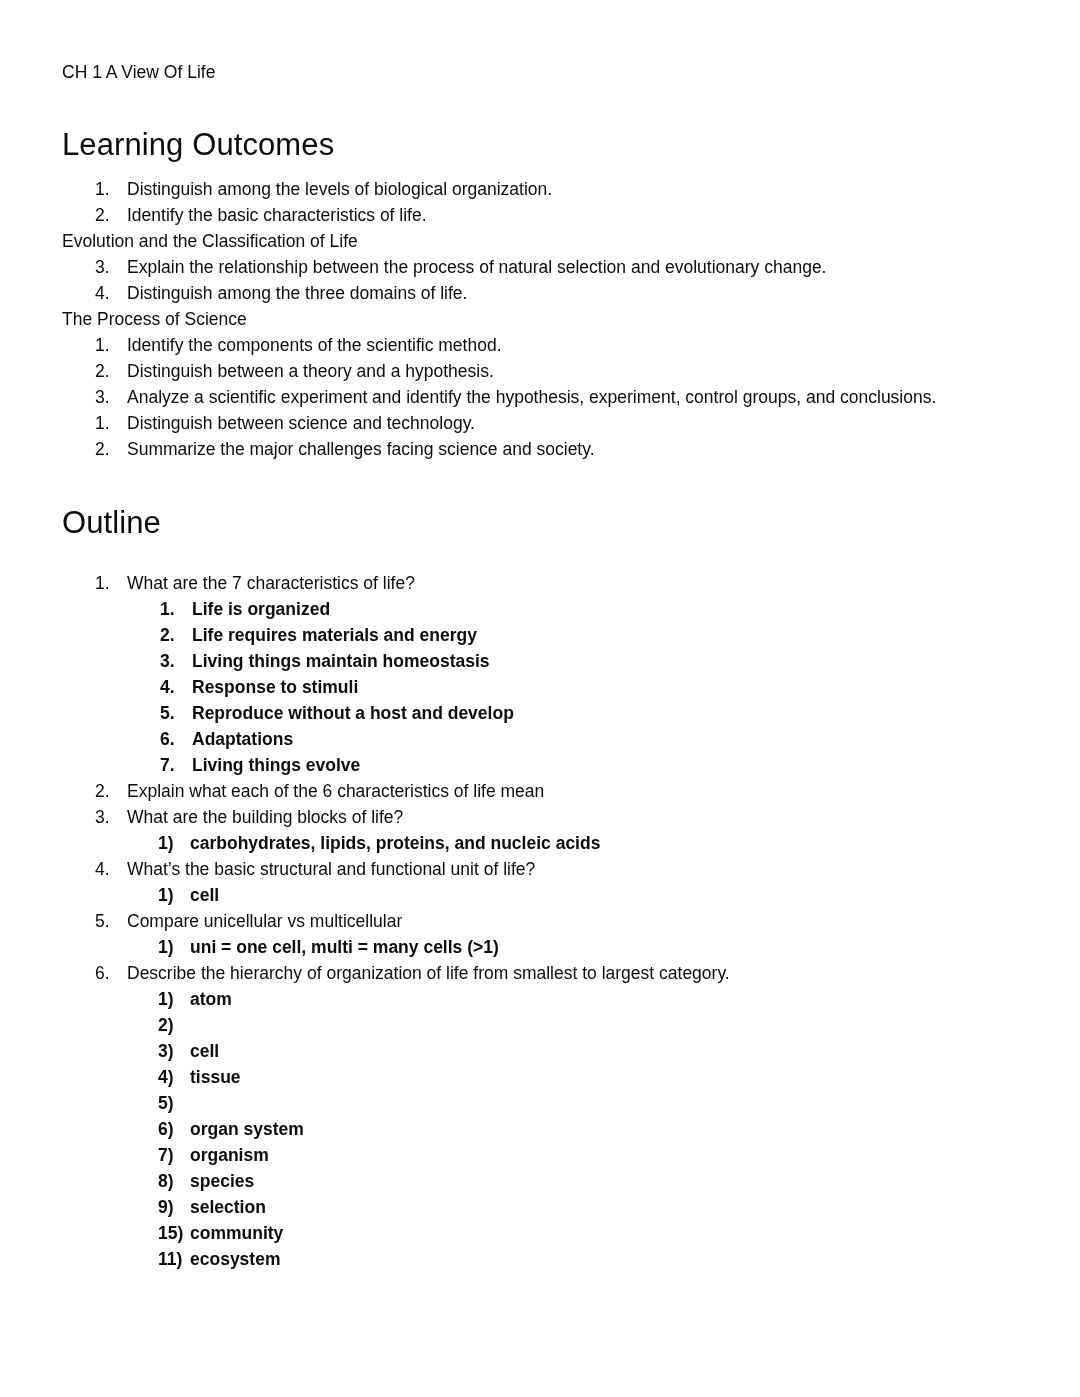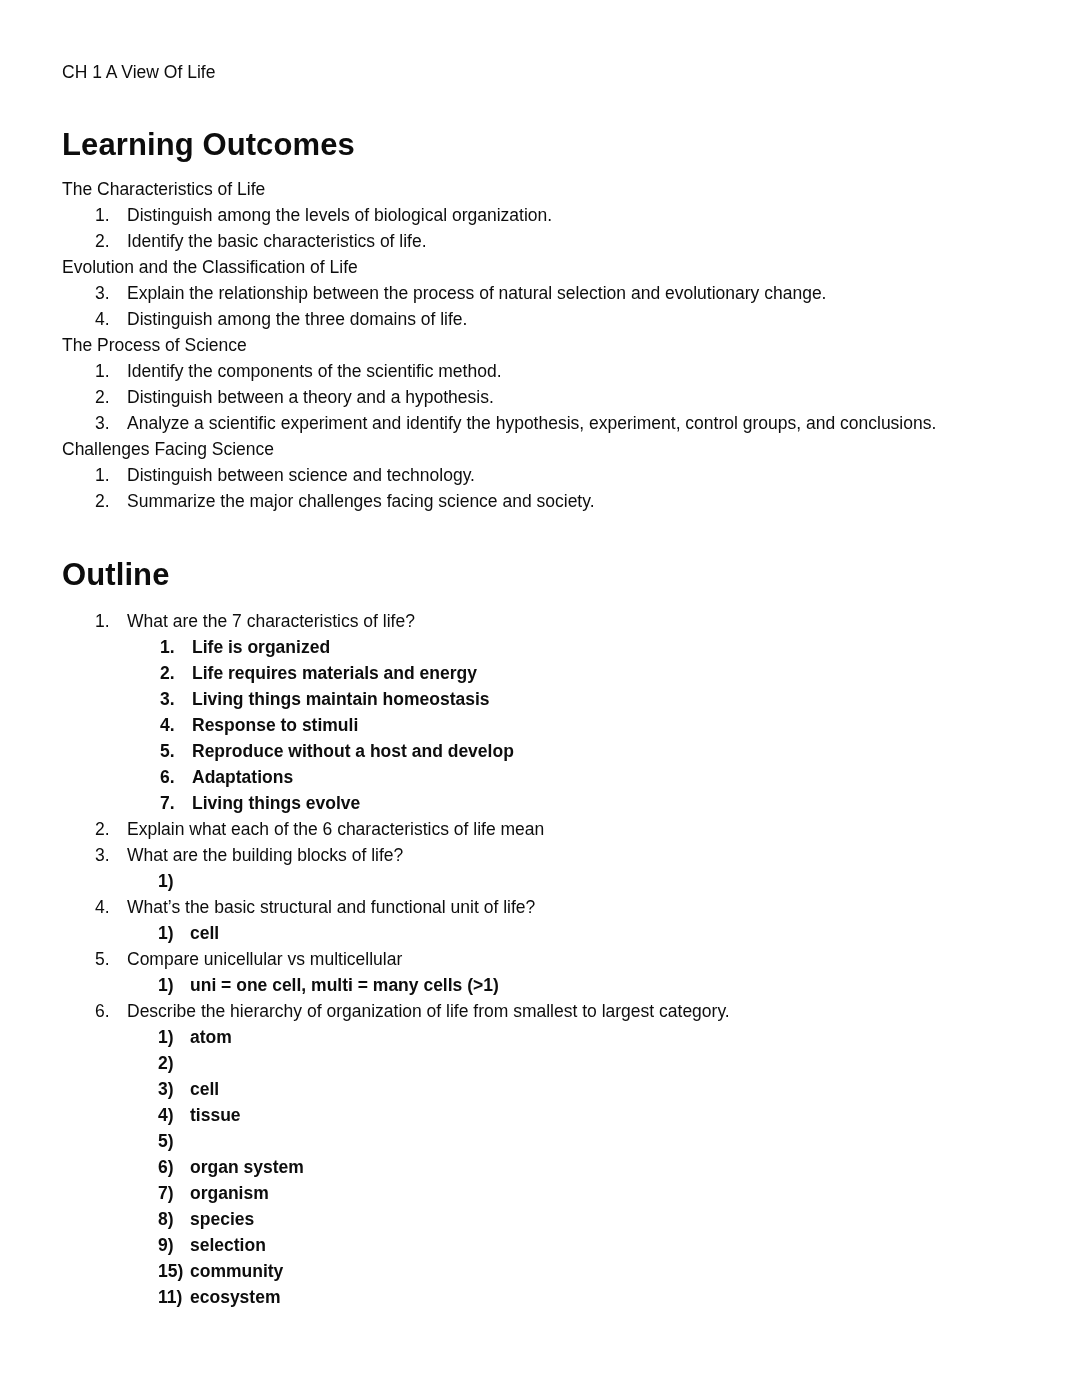--- a/index.html
+++ b/index.html
@@ -30,28 +30,28 @@
   .doc-header {
     font-size: 17.5px;
     line-height: 24px;
     margin: 0 0 42px 0;
     white-space: pre;
   }
 
   
   .section-heading {
     font-size: 31px;
-    font-weight: 700;
+    font-weight: 400;
     line-height: 38px;
     margin: 0 0 12px 0;
     letter-spacing: 0.1px;
   }
   .section-heading.outline-heading {
     margin-top: 42px;
-    margin-bottom: 14px;
+    margin-bottom: 28px;
   }
 
   
   .group-label {
     font-size: 17.5px;
     line-height: 26px;
     margin: 0;
   }
 
   
@@ -99,21 +99,20 @@
 </head>
 <body>
 
 <div class="page">
 
   <div class="doc-header">CH 1 A View Of Life</div>
 
   <h1 class="section-heading">Learning Outcomes</h1>
 
   <div id="lo-section">
-      <div class="group-label">The Characteristics of Life</div>
       <div class="row lvl1">
         <span class="marker">1.</span>
         <span class="content">Distinguish among the levels of biological organization.</span>
       </div>
       <div class="row lvl1">
         <span class="marker">2.</span>
         <span class="content">Identify the basic characteristics of life.</span>
       </div>
       <div class="group-label">Evolution and the Classification of Life</div>
       <div class="row lvl1">
@@ -130,21 +129,20 @@
         <span class="content">Identify the components of the scientific method.</span>
       </div>
       <div class="row lvl1">
         <span class="marker">2.</span>
         <span class="content">Distinguish between a theory and a hypothesis.</span>
       </div>
       <div class="row lvl1">
         <span class="marker">3.</span>
         <span class="content">Analyze a scientific experiment and identify the hypothesis, experiment, control groups, and conclusions.</span>
       </div>
-      <div class="group-label">Challenges Facing Science</div>
       <div class="row lvl1">
         <span class="marker">1.</span>
         <span class="content">Distinguish between science and technology.</span>
       </div>
       <div class="row lvl1">
         <span class="marker">2.</span>
         <span class="content">Summarize the major challenges facing science and society.</span>
       </div>
     </div>
 
@@ -186,20 +184,21 @@
       <div class="row lvl1">
         <span class="marker">2.</span>
         <span class="content">Explain what each of the 6 characteristics of life mean</span>
       </div>
       <div class="row lvl1">
         <span class="marker">3.</span>
         <span class="content">What are the building blocks of life?</span>
       </div>
       <div class="row lvl3">
         <span class="marker">1)</span>
+        <span class="content">carbohydrates, lipids, proteins, and nucleic acids</span>
       </div>
       <div class="row lvl1">
         <span class="marker">4.</span>
         <span class="content">What’s the basic structural and functional unit of life?</span>
       </div>
       <div class="row lvl3">
         <span class="marker">1)</span>
         <span class="content">cell</span>
       </div>
       <div class="row lvl1">

